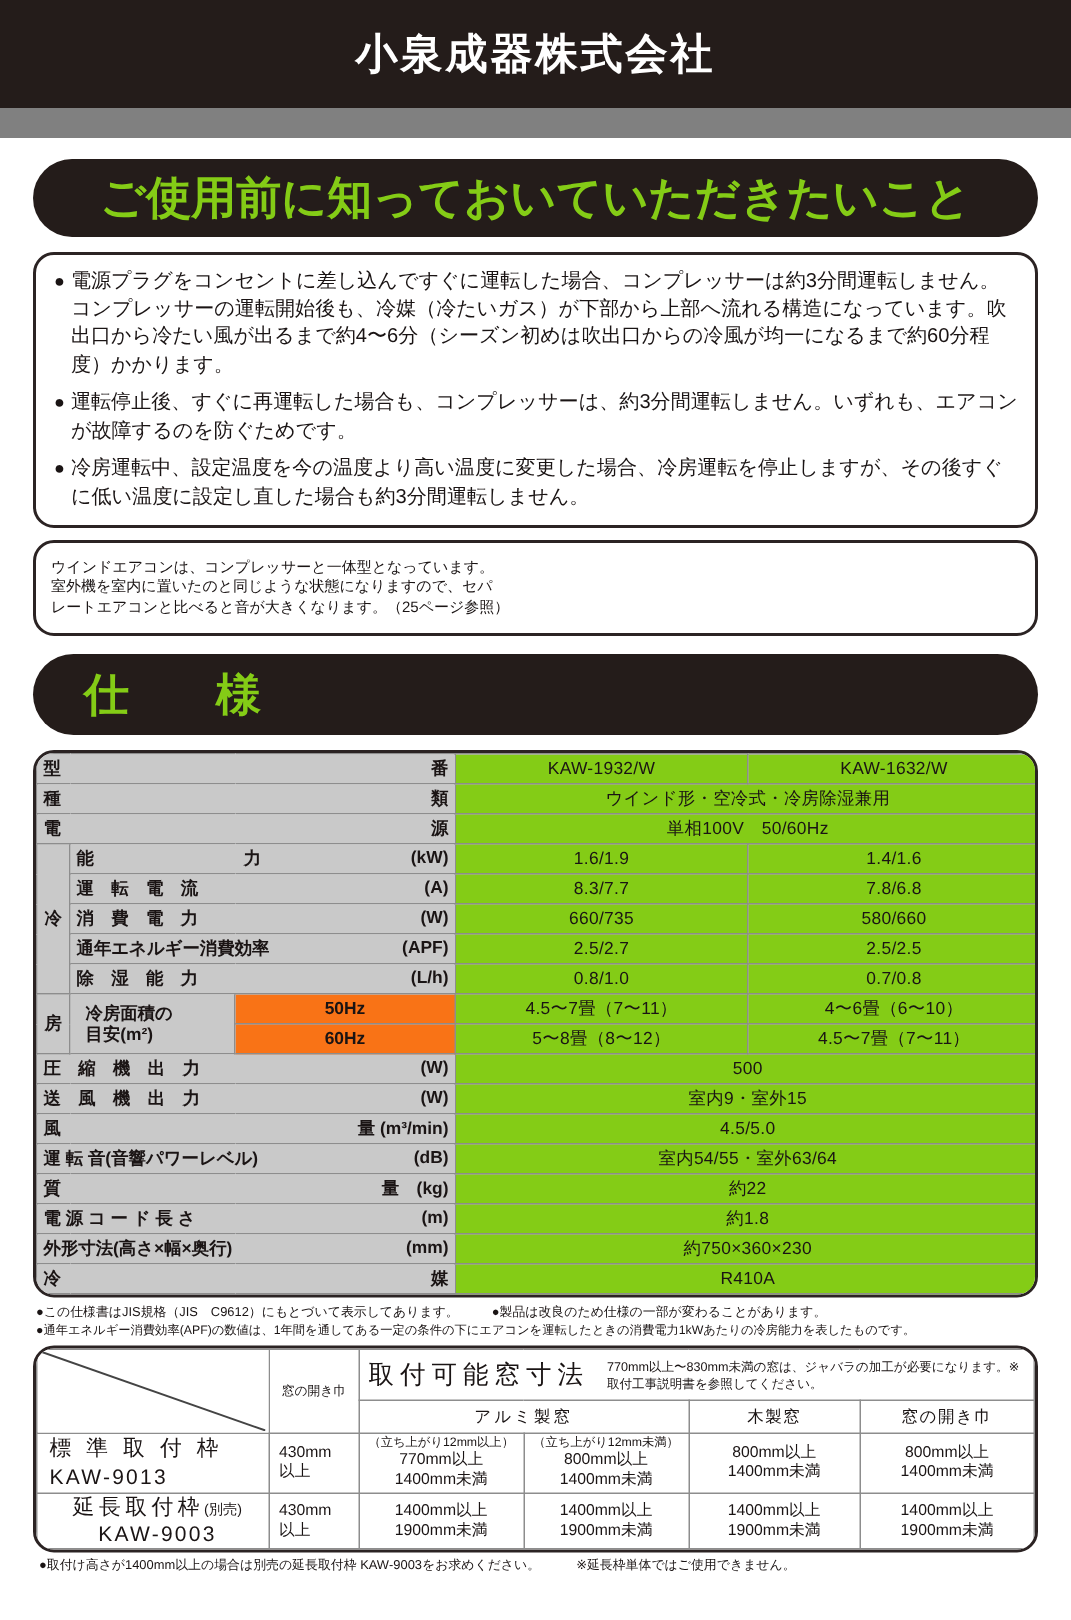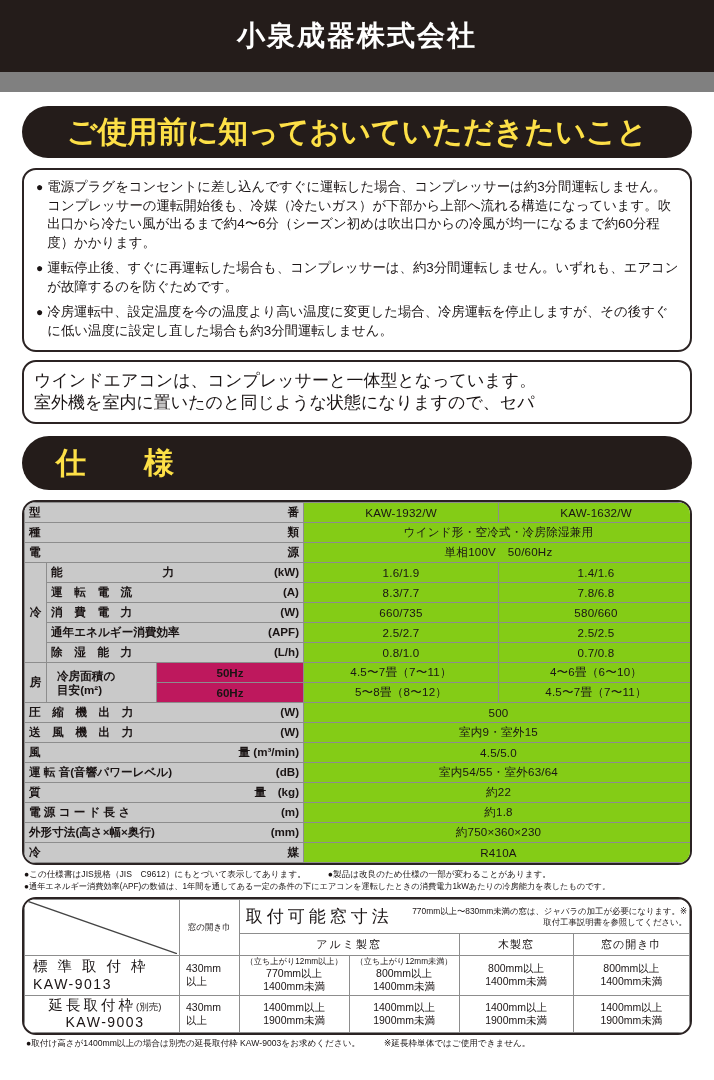--- a/index.html
+++ b/index.html
@@ -31,21 +31,21 @@
     letter-spacing: 2px;
   }
   .gray-band {
     height: 20px;
     background: #808080;
   }
 
   
   .pill {
     background: #241c1a;
-    color: #fde047;
+    color: #84cc16;
     border-radius: 40px;
     margin: 0 22px;
     display: flex;
     align-items: center;
   }
   .pill-notice {
     height: 52px;
     margin-top: 14px;
     justify-content: center;
   }
@@ -106,21 +106,21 @@
     display: flex;
     align-items: center;
     justify-content: center;
     font-size: 14.5px;
     font-weight: bold;
     border-right: 1px solid #2b2323;
   }
   .sound-body {
     flex: 1 1 auto;
     padding: 5px 8px 5px 10px;
-    font-size: 17px;
+    font-size: 10px;
     line-height: 1.32;
     display: flex;
     flex-direction: column;
     justify-content: center;
   }
 
   
   .spec-wrap {
     margin: 10px 22px 0 22px;
     border: 2px solid #2b2323;
@@ -161,21 +161,21 @@
     width: 20px;
     font-weight: bold;
     padding: 0;
   }
   td.val {
     background: #84cc16;
     font-family: Liberation Sans, sans-serif;
     letter-spacing: 0.2px;
   }
   td.sub {
-    background: #be185d;
+    background: #f97316;
     font-weight: bold;
   }
   .area-stack {
     line-height: 1.18;
     text-align: left;
     padding-left: 6px;
   }
 
   
   .fn-row {
@@ -219,21 +219,21 @@
   }
   td.diag svg { display: block; width: 100%; height: 100%; }
   .win-title {
     font-size: 17px;
     letter-spacing: 4px;
     white-space: nowrap;
   }
   .win-note {
     font-size: 8.4px;
     line-height: 1.3;
-    text-align: right;
+    text-align: left;
     padding-left: 4px;
   }
   .mini { font-size: 8.5px; }
   .frame-name {
     font-size: 14.5px;
     letter-spacing: 3px;
     line-height: 1.22;
     white-space: nowrap;
   }
   .frame-name .small { font-size: 9.5px; letter-spacing: 0; }
@@ -279,20 +279,21 @@
     <span class="bullet">●</span>
     <span class="notice-text">冷房運転中、設定温度を今の温度より高い温度に変更した場合、冷房運転を停止しますが、その後すぐに低い温度に設定し直した場合も約3分間運転しません。</span>
   </div>
 
 </div>
 
 <div class="sound-box">
   <div class="sound-body">
     <div>ウインドエアコンは、コンプレッサーと一体型となっています。</div>
     <div>室外機を室内に置いたのと同じような状態になりますので、セパ</div>
+    <div>レートエアコンと比べると音が大きくなります。（25ページ参照）</div>
   </div>
 </div>
 
 <div class="pill pill-spec">
   <span class="pill-text">仕　様</span>
 </div>
 
 <div class="spec-wrap">
 <table class="spec">
   <colgroup>

